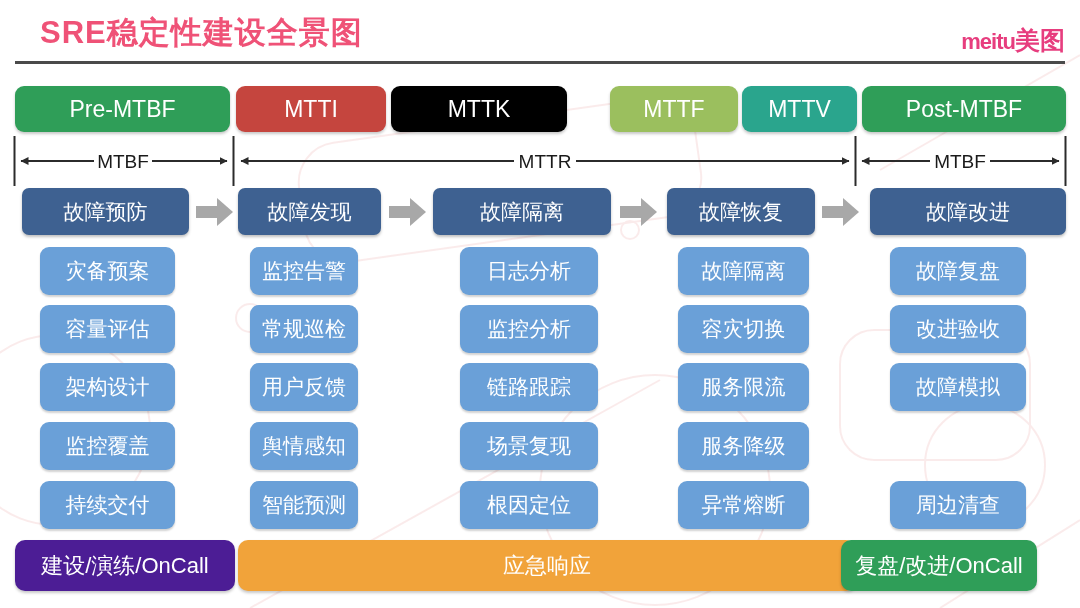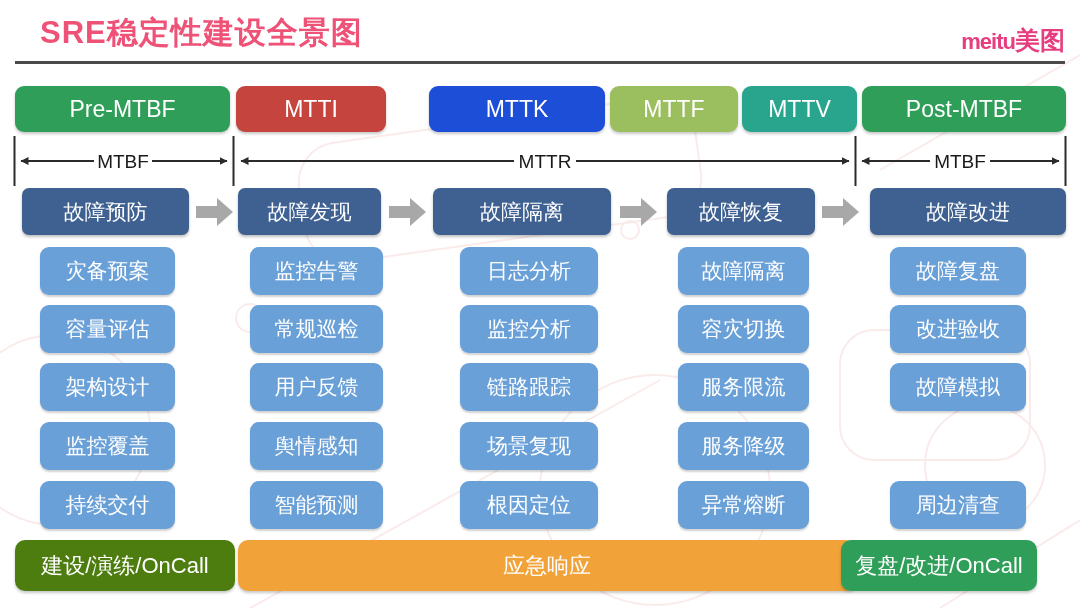--- a/index.html
+++ b/index.html
@@ -19,21 +19,21 @@
   .brand .cjk{font-size:25px;font-weight:bold;}
   .divider{position:absolute;left:15px;top:61px;width:1050px;height:3px;background:#4a4a4a;}
 
   .pill{
     position:absolute;top:86px;height:46px;border-radius:9px;color:#fff;
     font-size:23px;display:flex;align-items:center;justify-content:center;
     box-shadow:0 2px 3px rgba(0,0,0,.22);
   }
   .p1{left:15px;width:215px;background:#2f9e58;}
   .p2{left:236px;width:150px;background:#c5453e;}
-  .p3{left:391px;width:176px;background:#1d4ed8;margin-left:38px;}
+  .p3{left:391px;width:176px;background:#000000;}
   .p4{left:610px;width:128px;background:#9bbf5e;}
   .p5{left:742px;width:115px;background:#2aa58d;}
   .p6{left:862px;width:204px;background:#2f9e58;}
 
   .tl{position:absolute;left:0;top:134px;}
   .tl text{font-size:19px;fill:#1a1a1a;font-family:"Liberation Sans",sans-serif;}
 
   .hdr{
     position:absolute;top:188px;height:47px;border-radius:7px;background:#3e6191;
     color:#fff;font-size:21px;display:flex;align-items:center;justify-content:center;
@@ -50,32 +50,32 @@
   .flow-arrow .head{position:absolute;left:21px;top:0;width:0;height:0;
     border-top:14px solid transparent;border-bottom:14px solid transparent;border-left:16px solid #a8a8a8;}
   .fa1{left:196px;} .fa2{left:389px;} .fa3{left:620px;} .fa4{left:822px;}
 
   .item{
     position:absolute;height:48px;border-radius:9px;background:#6aa0d8;color:#fff;
     font-size:21px;display:flex;align-items:center;justify-content:center;
     box-shadow:0 2px 2px rgba(0,0,0,.18);
   }
   .c0{left:40px;width:135px;}
-  .c1{left:250px;width:133px;}
+  .c1{left:250px;width:108px;}
   .c2{left:460px;width:138px;}
   .c3{left:678px;width:131px;}
   .c4{left:890px;width:136px;}
   .r0{top:247px;} .r1{top:305px;} .r2{top:363px;} .r3{top:422px;} .r4{top:481px;}
 
   .foot{
     position:absolute;top:540px;height:51px;border-radius:10px;color:#fff;
     font-size:22px;display:flex;align-items:center;justify-content:center;
     box-shadow:0 2px 3px rgba(0,0,0,.22);
   }
-  .f1{left:15px;width:220px;background:#4d7c0f;}
+  .f1{left:15px;width:220px;background:#4c1d95;}
   .f2{left:238px;width:618px;background:#f1a33a;}
   .f3{left:841px;width:196px;background:#2f9e58;}
 </style>
 </head>
 <body>
 
 <div class="stage">
 
   <svg class="wm" width="1080" height="608" viewBox="0 0 1080 608" fill="none" stroke="#f0b9b9" stroke-width="2" opacity="0.28">
     <circle cx="55" cy="430" r="95"></circle>

